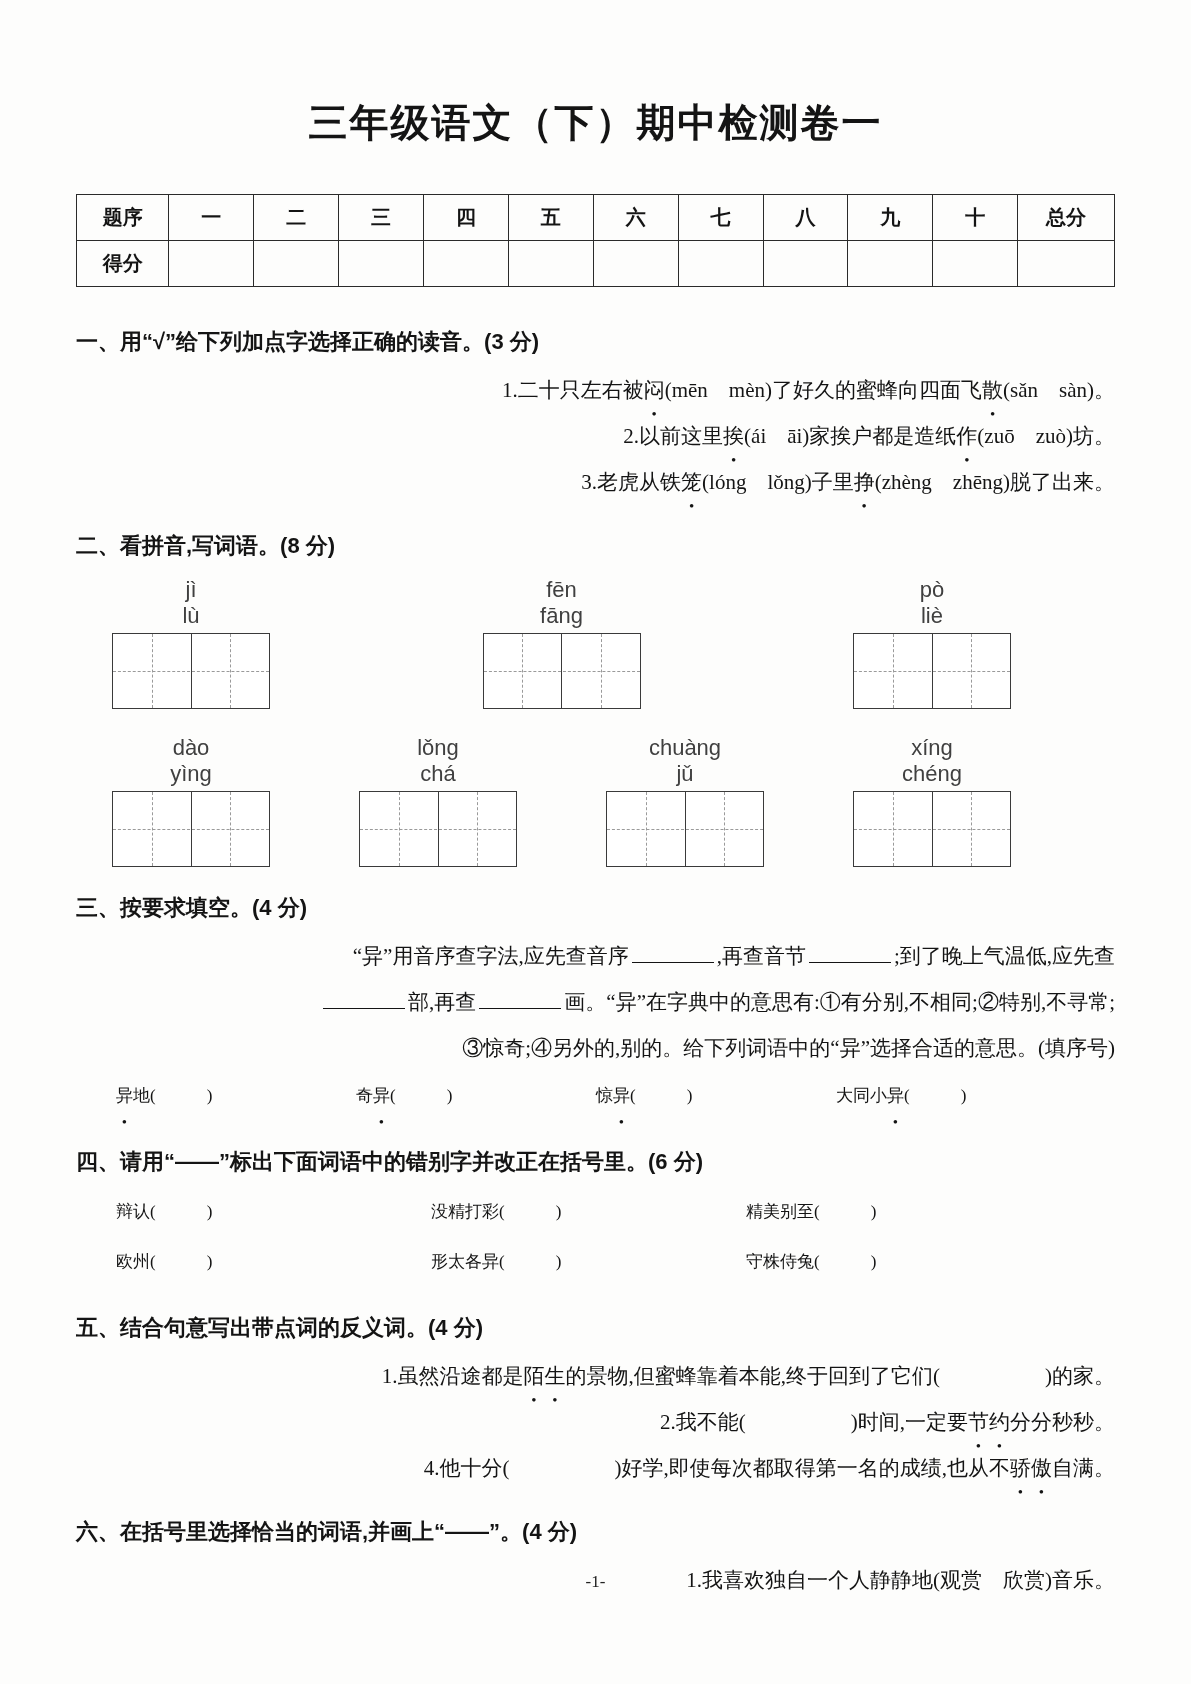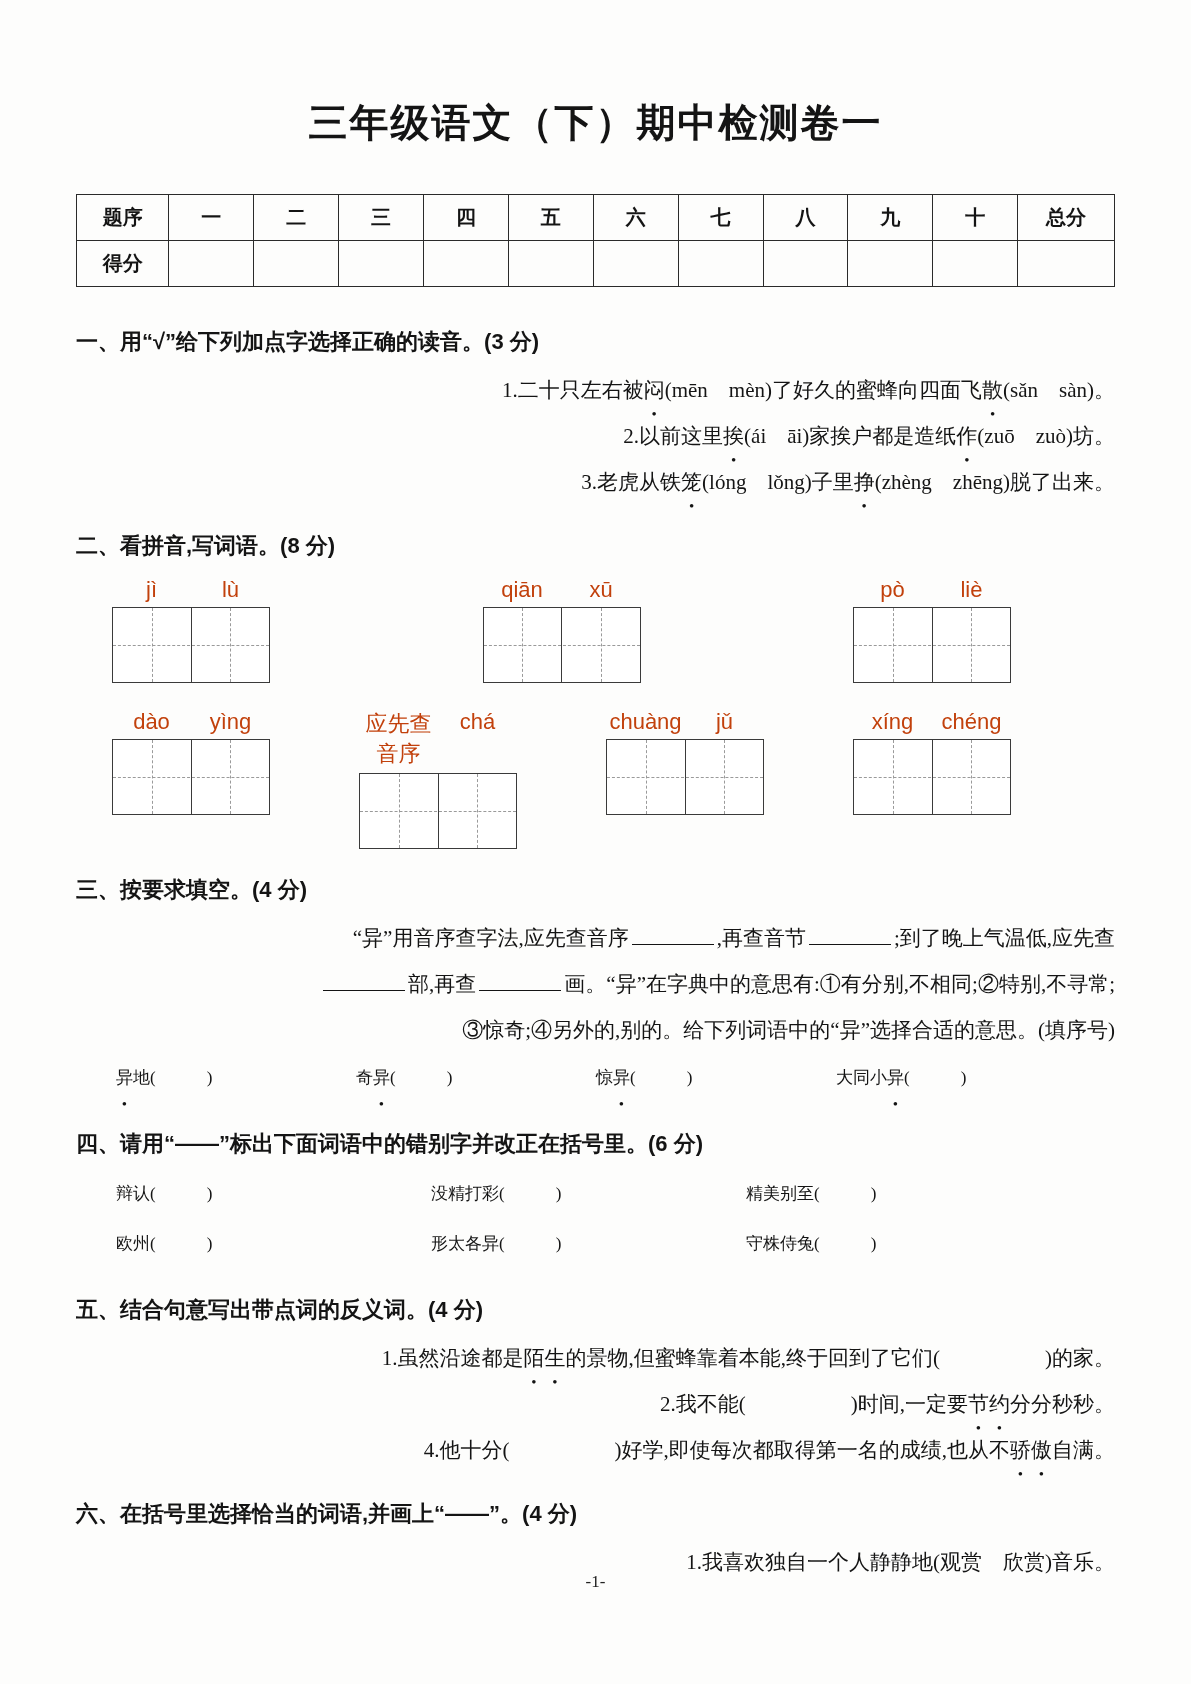--- a/index.html
+++ b/index.html
@@ -93,22 +93,23 @@
   .prow {
     display:flex;
     justify-content:space-between;
     margin-bottom:26px;
   }
   .pgroup { width:158px; }
   .plabel {
     display:flex;
     font-family:"Liberation Sans", sans-serif;
     font-size:22px;
-    color:#c2410c;
+    color:#404040;
     margin-bottom:4px;
+    flex-direction:column;
   }
   .plabel span { flex:1; text-align:center; }
   .pbox {
     display:flex;
     height:76px;
     border:1.7px solid #3a3a3a;
     position:relative;
     background:#fff;
   }
   .pbox::after {            
@@ -215,22 +216,22 @@
               <span>jì</span>
               <span>lù</span>
             </div>
           <div class="pbox">
               <div class="pcell"></div>
               <div class="pcell"></div>
             </div>
         </div>
         <div class="pgroup">
           <div class="plabel">
-              <span>qiān</span>
-              <span>xū</span>
+              <span>fēn</span>
+              <span>fāng</span>
             </div>
           <div class="pbox">
               <div class="pcell"></div>
               <div class="pcell"></div>
             </div>
         </div>
         <div class="pgroup">
           <div class="plabel">
               <span>pò</span>
               <span>liè</span>
@@ -247,21 +248,21 @@
               <span>dào</span>
               <span>yìng</span>
             </div>
           <div class="pbox">
               <div class="pcell"></div>
               <div class="pcell"></div>
             </div>
         </div>
         <div class="pgroup">
           <div class="plabel">
-              <span>应先查音序</span>
+              <span>lǒng</span>
               <span>chá</span>
             </div>
           <div class="pbox">
               <div class="pcell"></div>
               <div class="pcell"></div>
             </div>
         </div>
         <div class="pgroup">
           <div class="plabel">
               <span>chuàng</span>

